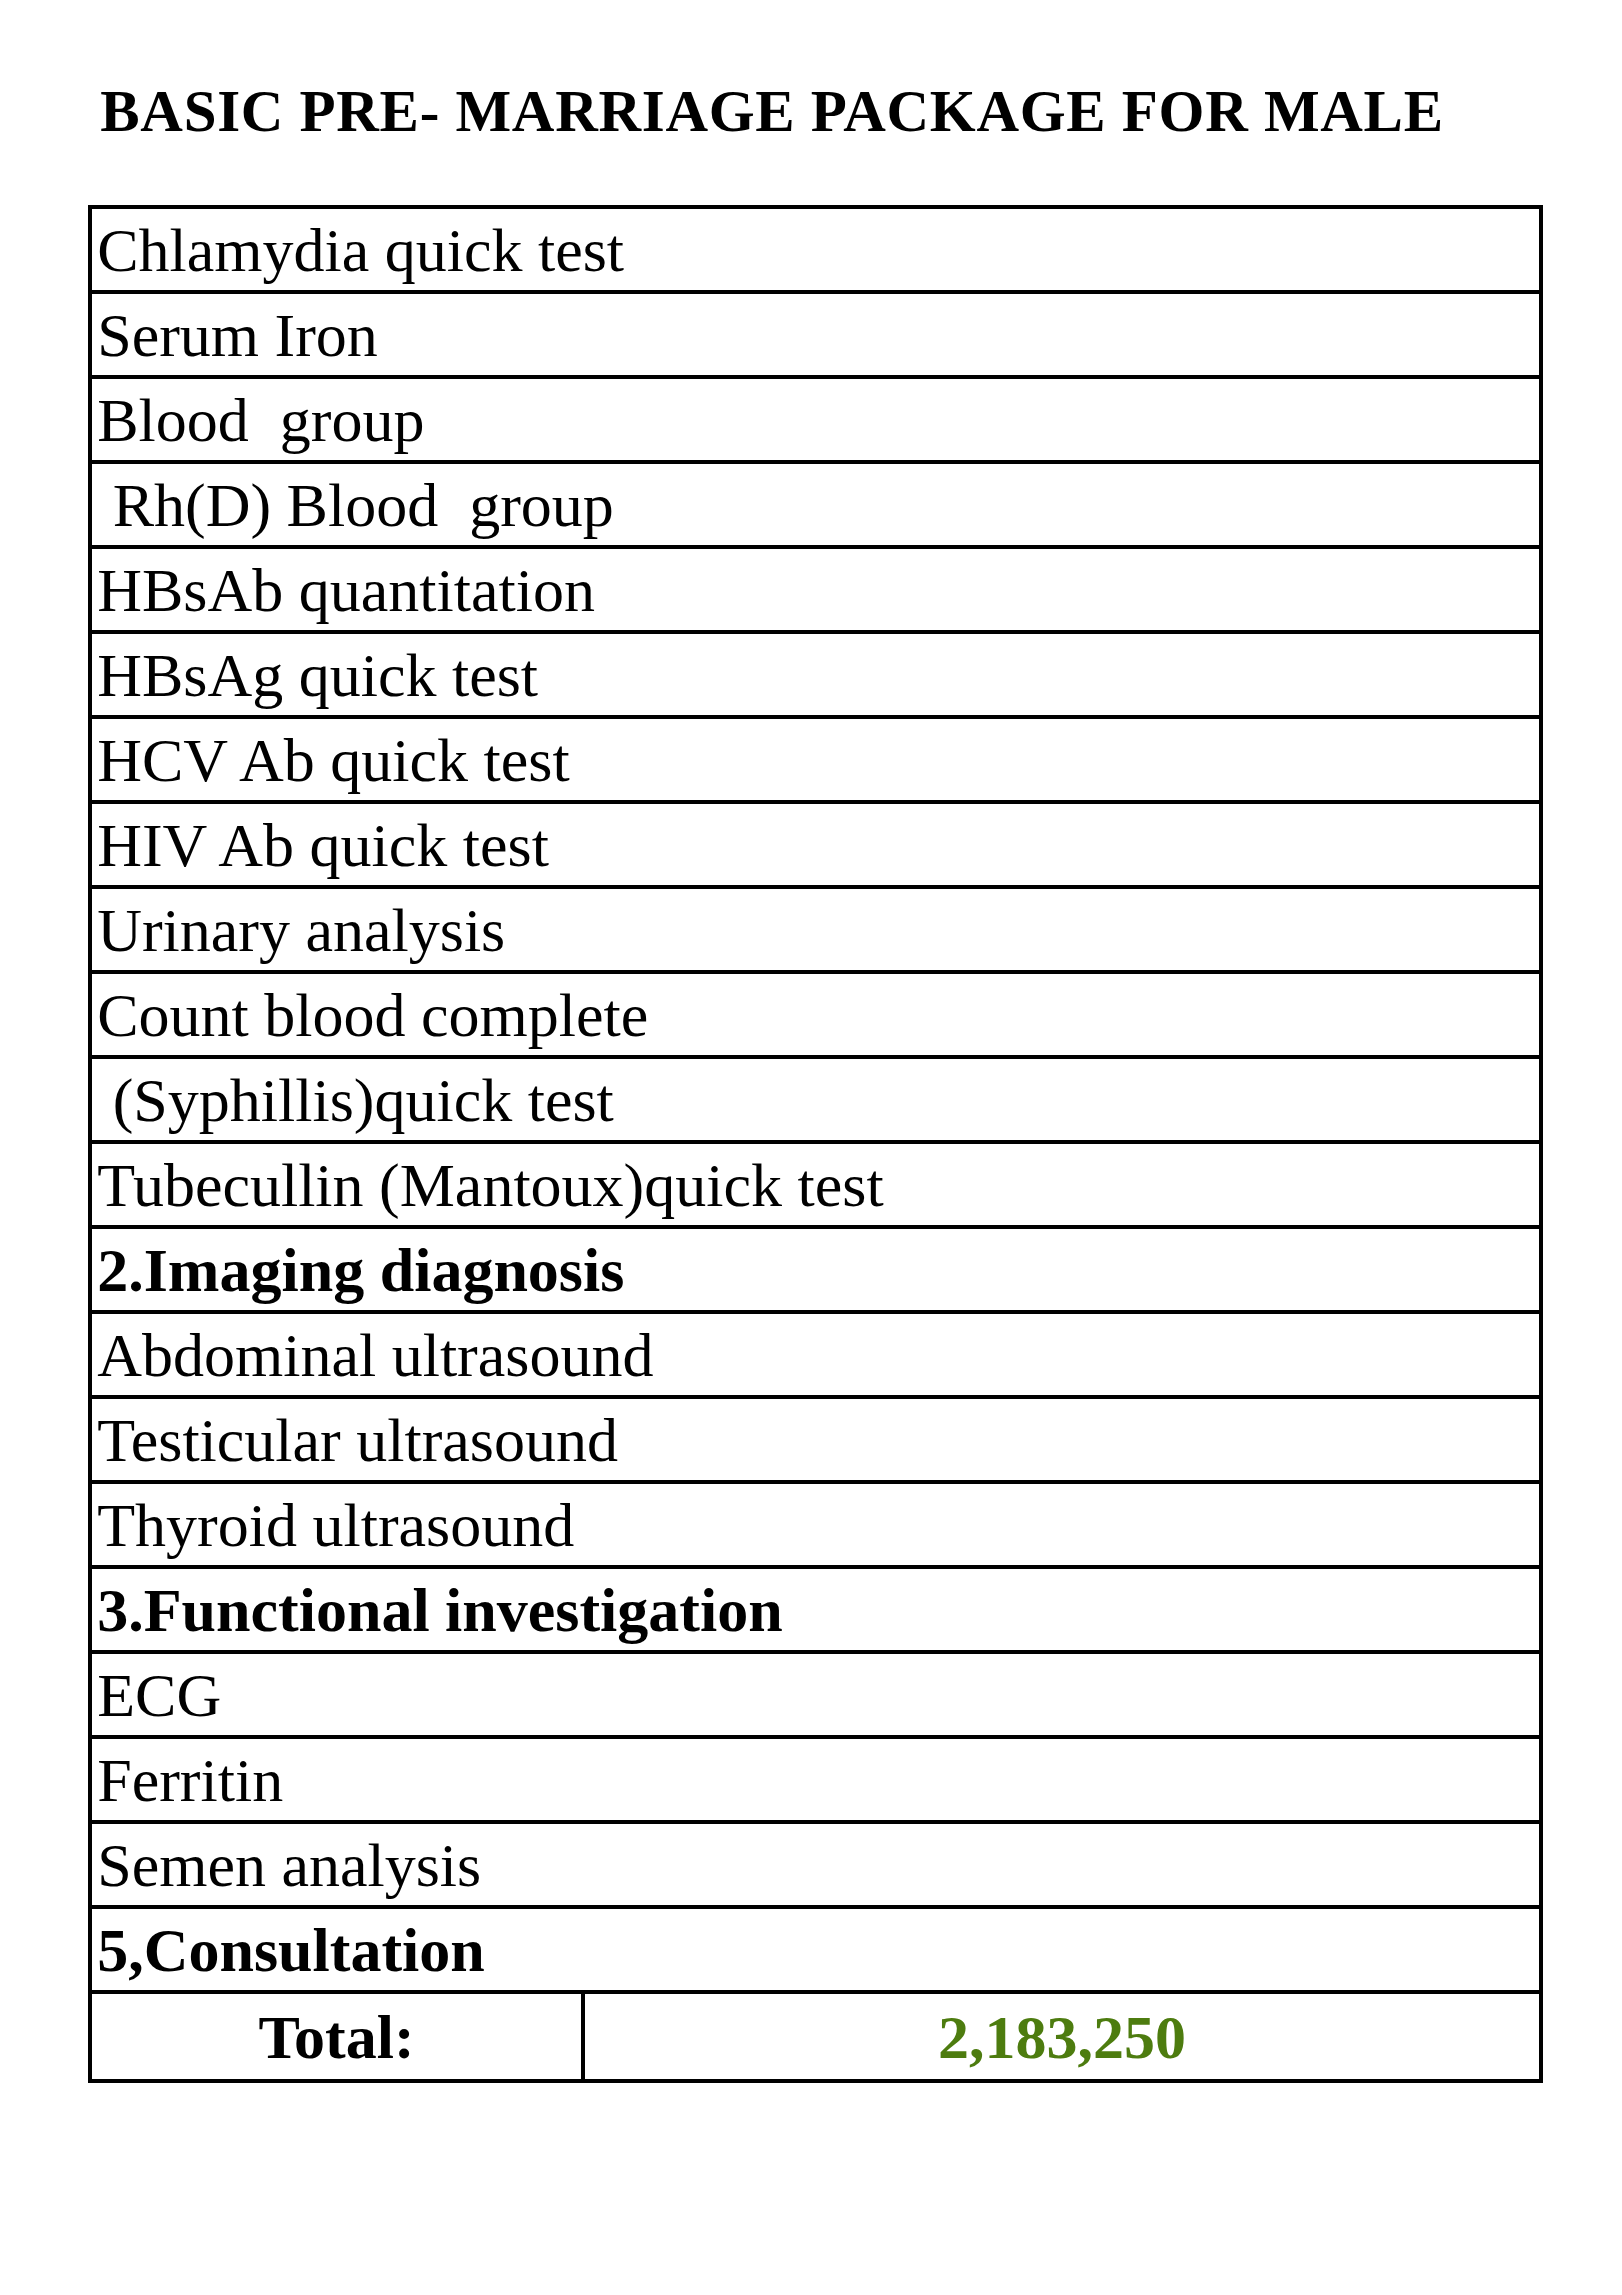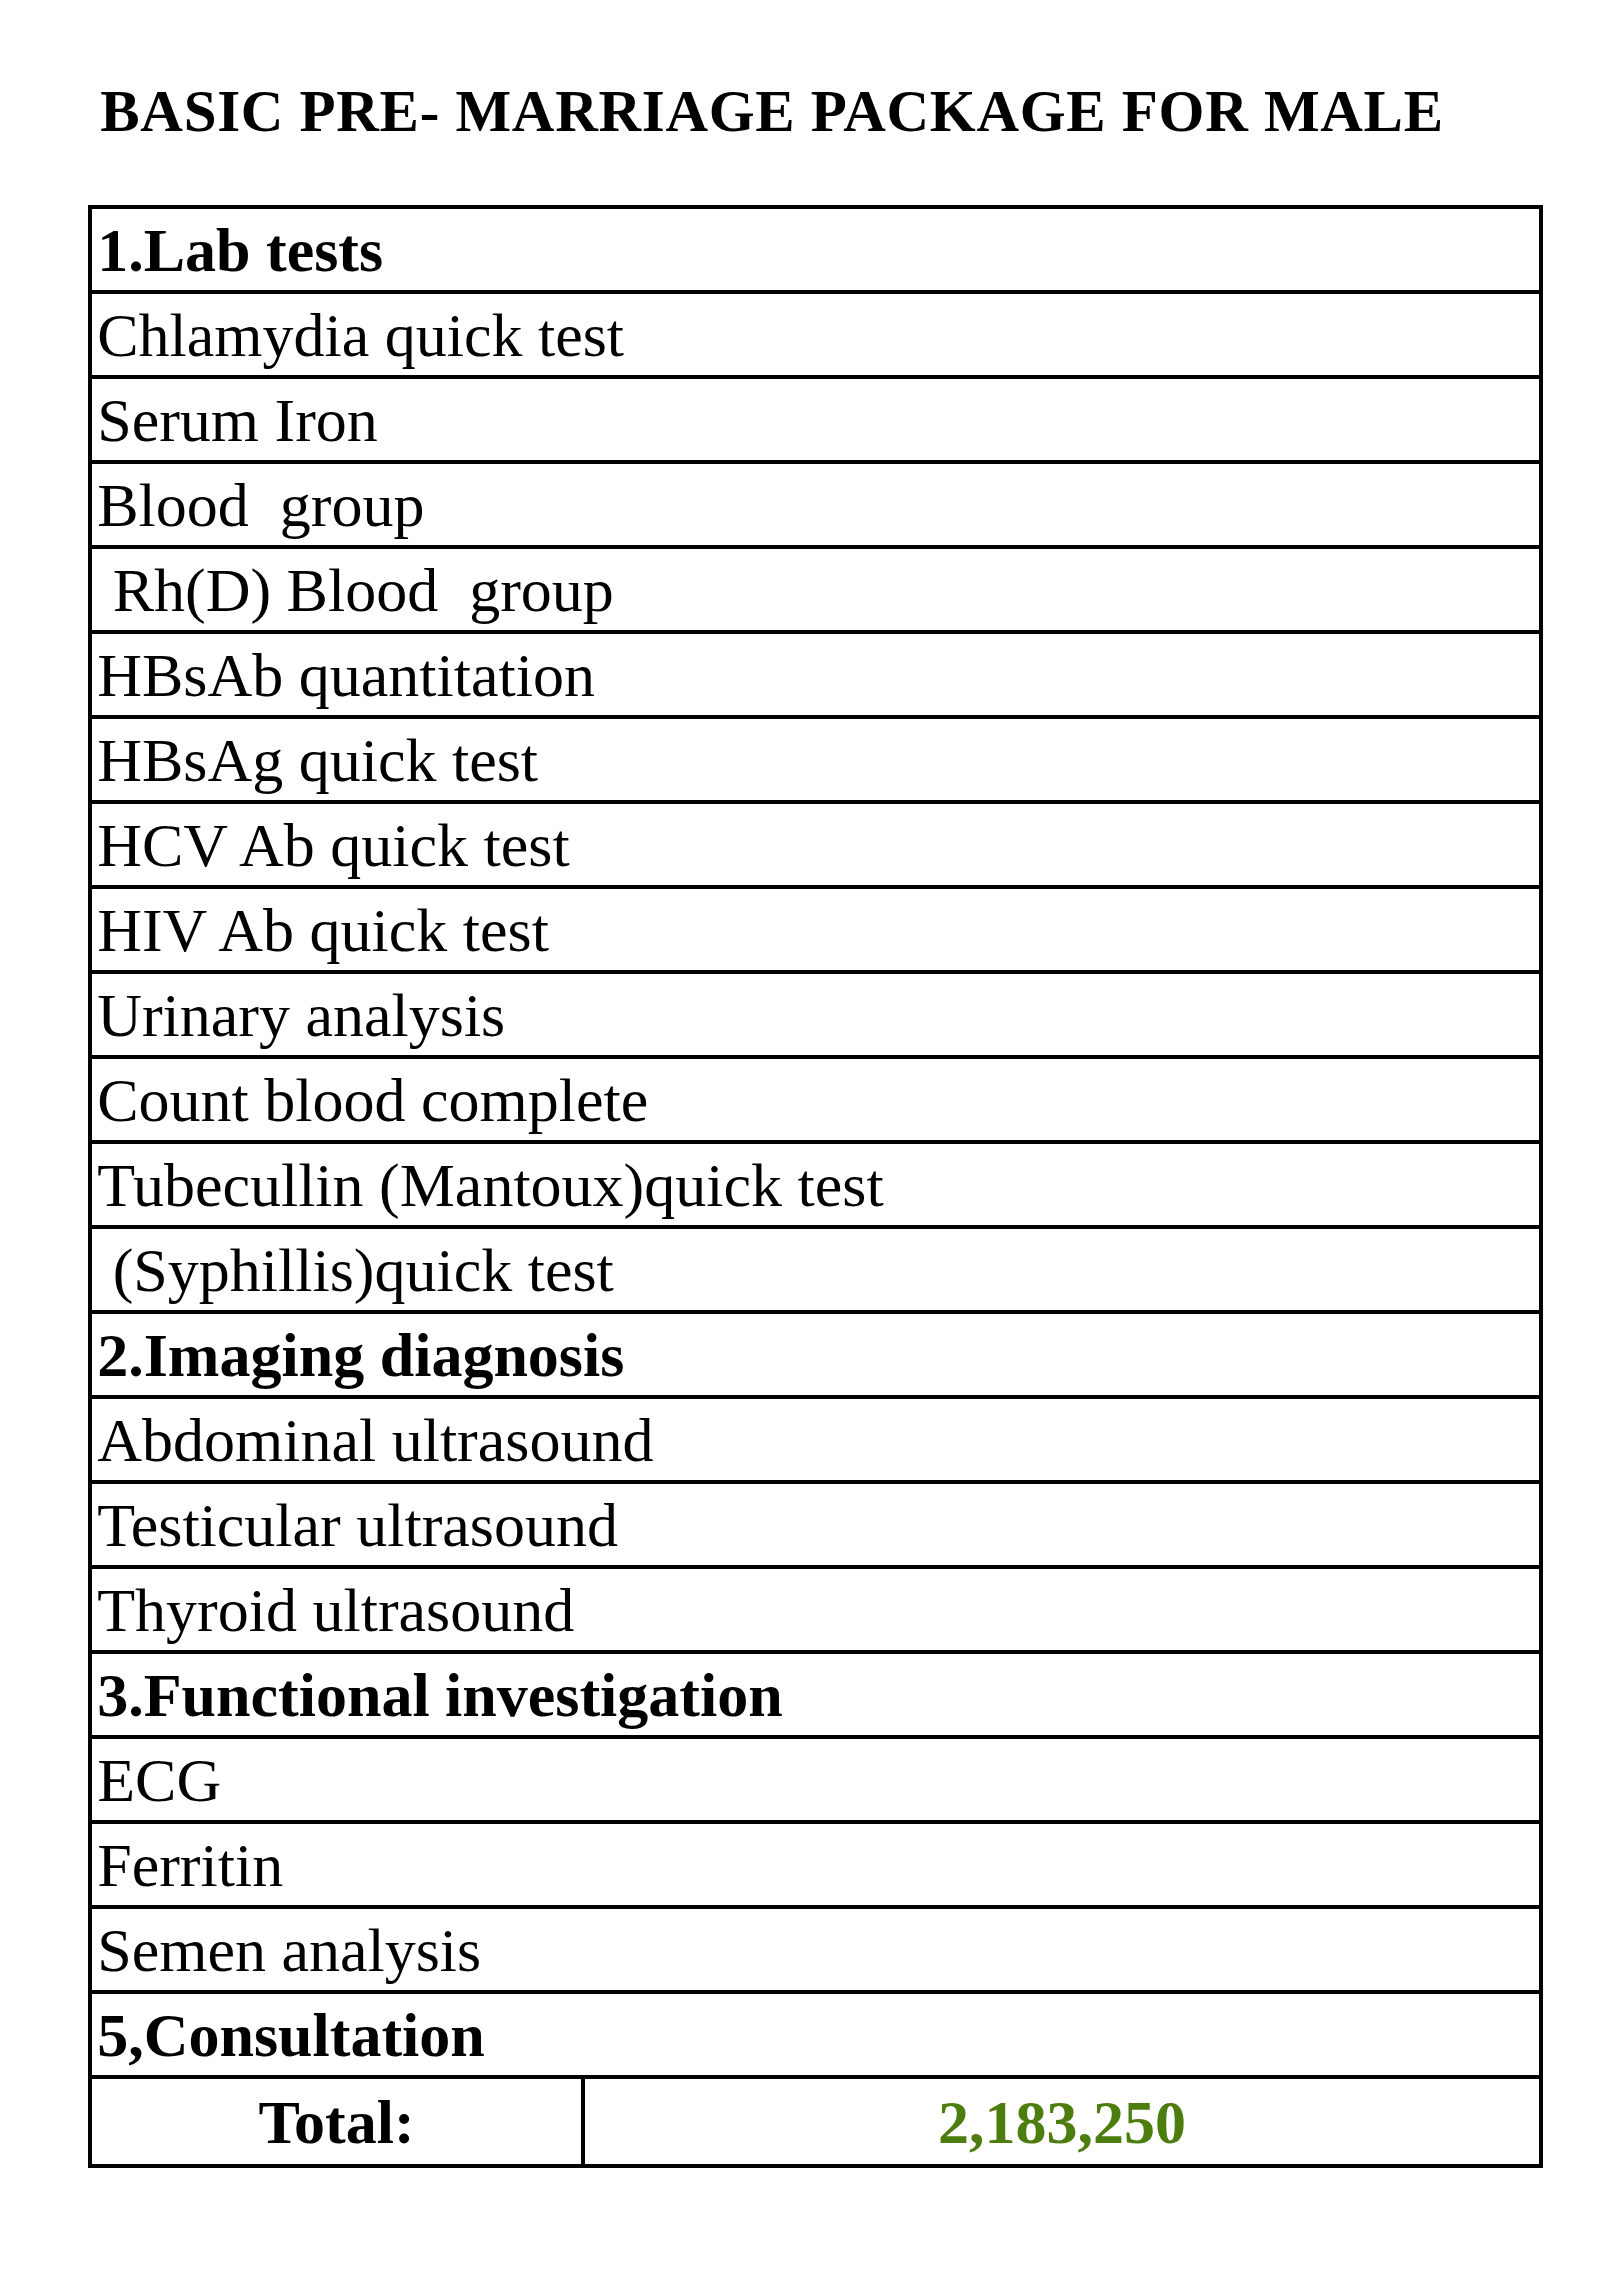--- a/index.html
+++ b/index.html
@@ -85,23 +85,20 @@
 </style>
 </head>
 <body>
 
 <div class="page">
 
   <div class="doc-title">BASIC PRE- MARRIAGE PACKAGE FOR MALE</div>
 
   <div class="fees-table">
 
-    <div class="row section">
-        <span class="cell-text">1.Lab tests</span>
-      </div>
     <div class="row">
         <span class="cell-text">Chlamydia quick test</span>
       </div>
     <div class="row">
         <span class="cell-text">Serum Iron</span>
       </div>
     <div class="row">
         <span class="cell-text">Blood  group</span>
       </div>
     <div class="row">
@@ -119,24 +116,24 @@
     <div class="row">
         <span class="cell-text">HIV Ab quick test</span>
       </div>
     <div class="row">
         <span class="cell-text">Urinary analysis</span>
       </div>
     <div class="row">
         <span class="cell-text">Count blood complete</span>
       </div>
     <div class="row">
-        <span class="cell-text">Tubecullin (Mantoux)quick test</span>
+        <span class="cell-text"> (Syphillis)quick test</span>
       </div>
     <div class="row">
-        <span class="cell-text"> (Syphillis)quick test</span>
+        <span class="cell-text">Tubecullin (Mantoux)quick test</span>
       </div>
     <div class="row section">
         <span class="cell-text">2.Imaging diagnosis</span>
       </div>
     <div class="row">
         <span class="cell-text">Abdominal ultrasound</span>
       </div>
     <div class="row">
         <span class="cell-text">Testicular ultrasound</span>
       </div>

